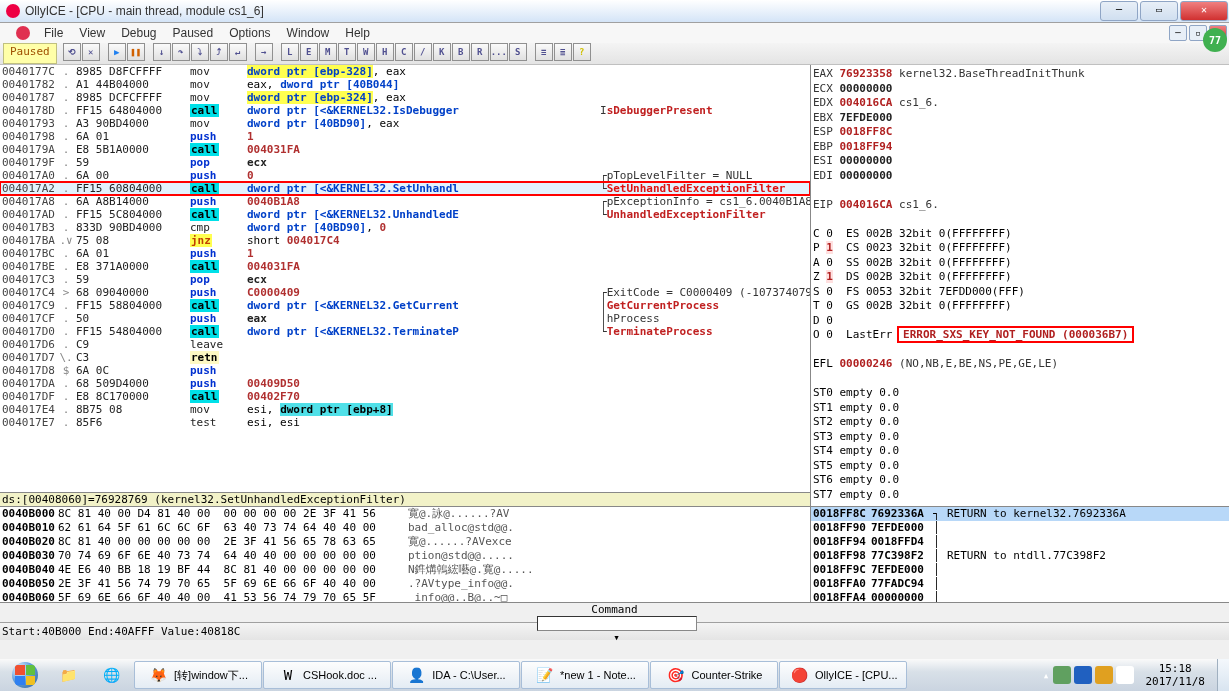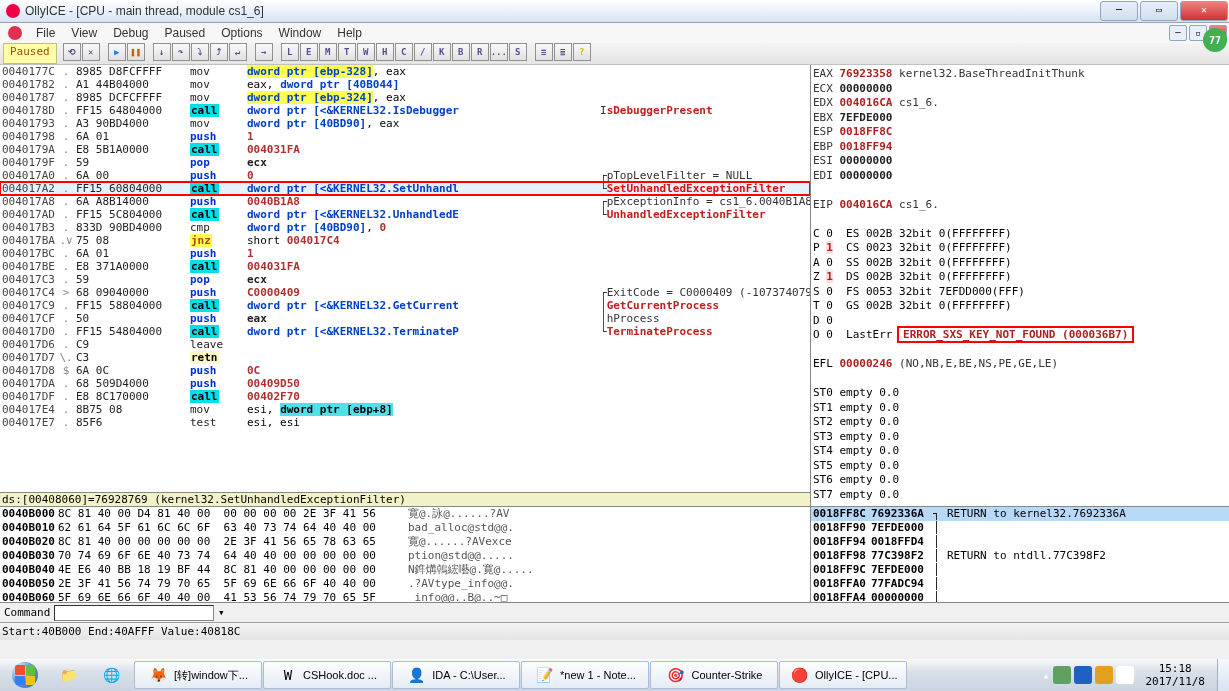--- a/index.html
+++ b/index.html
@@ -7,21 +7,21 @@
 
 
 .titlebar { background: linear-gradient(#fff, #d4e4f7); height: 23px; display: flex; align-items: center; padding-left: 6px; border-bottom: 1px solid #a0a0a0; }
 .titlebar-icon { width: 14px; height: 14px; background: #e04; border-radius: 50%; margin-right: 5px; display: inline-block; }
 .titlebar-text { color: #333; font-family: 'Segoe UI', sans-serif; font-size: 12px; }
 .win-controls { margin-left: auto; display: flex; }
 .win-btn { width: 38px; height: 20px; background: linear-gradient(#e8eff7,#d0dff0); border: 1px solid #8fa5c5; border-radius: 3px; margin: 1px; text-align: center; line-height: 16px; font-size: 10px; }
 .win-btn.close { background: linear-gradient(#f08080,#d03030); color: #fff; width: 48px; }
 
 
-.menubar { background: #f7f7f7; height: 20px; display: flex; align-items: center; padding-left: 8px; }
+.menubar { background: #f7f7f7; height: 20px; display: flex; align-items: center; padding-left: 16px; }
 .menubar .app-icon { width: 14px; height: 14px; background: #e03050; border-radius: 50%; margin-right: 6px; }
 .menu-item { padding: 2px 8px; color: #333; font-family: 'Segoe UI', sans-serif; font-size: 12px; cursor: default; }
 .menu-ctrls { margin-left: auto; display: flex; }
 .menu-cbtn { width: 18px; height: 16px; background: #e8eff7; border: 1px solid #8fa5c5; border-radius: 2px; margin-right: 2px; text-align: center; font-size: 9px; line-height: 14px; }
 .menu-cbtn.x { background: linear-gradient(#f08080,#d03030); color: #fff; }
 
 
 .toolbar { background: linear-gradient(#f4f4f4,#e4e4e4); height: 22px; display: flex; padding-left: 3px; border-bottom: 1px solid #c0c0c0; }
 .paused-label { background: #ffffa8; border: 1px solid #c0c080; padding: 1px 6px; color: #a05000; font-size: 11px; margin-right: 6px; }
 .tbtn { width: 18px; height: 18px; border: 1px solid #909090; background: linear-gradient(#fafafa,#e0e0e0); margin-right: 1px; display: flex; align-items: center; justify-content: center; font-size: 9px; font-weight: bold; color: #505090; }
@@ -79,21 +79,21 @@
 .d-asc { flex: 1; color: #555; }
 .stack { flex: 1; background: #fff; border-left: 1px solid #888; font-size: 11px; line-height: 14px; white-space: pre; overflow: hidden; }
 .stk-row { display: flex; padding-left: 2px; }
 .stk-row.sel { background: #b8d8f8; }
 .s-addr { width: 58px; font-weight: bold; }
 .s-val { width: 62px; font-weight: bold; }
 .s-mark { width: 14px; }
 .s-txt { flex: 1; }
 
 
-.cmd-bar { height: 20px; display: flex; align-items: center; padding-left: 4px; border-top: 1px solid #888; background: #f0f0f0; }
+.cmd-bar { height: 20px; display: flex; align-items: center; padding-left: 4px; border-top: 1px solid #888; background: #f0f0f0; flex-direction: column; }
 .cmd-label { margin-right: 4px; font-size: 11px; }
 .cmd-input { width: 160px; height: 16px; border: 1px inset #888; background: #fff; }
 
 .statusbar { height: 18px; background: linear-gradient(#f4f4f4,#e4e4e4); border-top: 1px solid #a0a0a0; padding-left: 2px; font-size: 11px; display: flex; align-items: center; font-family: 'Segoe UI', sans-serif; }
 
 
 .taskbar { position: absolute; bottom: 0; left: 0; width: 1229px; height: 32px; background: linear-gradient(#fafafa,#d8e0e8 40%,#cad4e0); display: flex; align-items: center; }
 .start-orb { width: 46px; height: 30px; margin-left: 2px; display: flex; align-items: center; justify-content: center; }
 .orb { width: 26px; height: 26px; border-radius: 50%; background: radial-gradient(circle at 30% 30%, #fff, #60a0e0 45%, #306090); display: grid; grid-template: 1fr 1fr/1fr 1fr; overflow: hidden; padding: 3px; gap: 1px; }
 .orb div:nth-child(1){background:#f05030;} .orb div:nth-child(2){background:#60c040;} .orb div:nth-child(3){background:#3080f0;} .orb div:nth-child(4){background:#f0c020;}
@@ -194,21 +194,21 @@
         <div class="disrow"><span class="daddr">004017BA</span><span class="dmark">.∨</span><span class="dhex">75 08</span><span class="dmnem"><span class="m-jnz">jnz</span></span><span class="dops"><span>short </span><span class="c-num">004017C4</span></span><span class="dcmt"></span></div>
         <div class="disrow"><span class="daddr">004017BC</span><span class="dmark">.</span><span class="dhex">6A 01</span><span class="dmnem"><span class="m-push">push</span></span><span class="dops"><span class="c-num">1</span></span><span class="dcmt"></span></div>
         <div class="disrow"><span class="daddr">004017BE</span><span class="dmark">.</span><span class="dhex">E8 371A0000</span><span class="dmnem"><span class="m-call">call</span></span><span class="dops"><span class="c-num">004031FA</span></span><span class="dcmt"></span></div>
         <div class="disrow"><span class="daddr">004017C3</span><span class="dmark">.</span><span class="dhex">59</span><span class="dmnem"><span class="m-pop">pop</span></span><span class="dops"><span class="c-reg">ecx</span></span><span class="dcmt"></span></div>
         <div class="disrow"><span class="daddr">004017C4</span><span class="dmark">&gt;</span><span class="dhex">68 09040000</span><span class="dmnem"><span class="m-push">push</span></span><span class="dops"><span class="c-num">C0000409</span></span><span class="dcmt"><span>┌</span><span>ExitCode = C0000409 (-1073740791.)</span></span></div>
         <div class="disrow"><span class="daddr">004017C9</span><span class="dmark">.</span><span class="dhex">FF15 58804000</span><span class="dmnem"><span class="m-call">call</span></span><span class="dops"><span class="c-dwp">dword ptr [&lt;&amp;KERNEL32.GetCurrent</span></span><span class="dcmt"><span>│</span><span class="c-api">GetCurrentProcess</span></span></div>
         <div class="disrow"><span class="daddr">004017CF</span><span class="dmark">.</span><span class="dhex">50</span><span class="dmnem"><span class="m-push">push</span></span><span class="dops"><span class="c-reg">eax</span></span><span class="dcmt"><span>│</span><span>hProcess</span></span></div>
         <div class="disrow"><span class="daddr">004017D0</span><span class="dmark">.</span><span class="dhex">FF15 54804000</span><span class="dmnem"><span class="m-call">call</span></span><span class="dops"><span class="c-dwp">dword ptr [&lt;&amp;KERNEL32.TerminateP</span></span><span class="dcmt"><span>└</span><span class="c-api">TerminateProcess</span></span></div>
         <div class="disrow"><span class="daddr">004017D6</span><span class="dmark">.</span><span class="dhex">C9</span><span class="dmnem"><span class="m-leave">leave</span></span><span class="dops"></span><span class="dcmt"></span></div>
         <div class="disrow"><span class="daddr">004017D7</span><span class="dmark">\.</span><span class="dhex">C3</span><span class="dmnem"><span class="m-retn">retn</span></span><span class="dops"></span><span class="dcmt"></span></div>
-        <div class="disrow"><span class="daddr">004017D8</span><span class="dmark">$</span><span class="dhex">6A 0C</span><span class="dmnem"><span class="m-push">push</span></span><span class="dops"><span class="c-num">0C</span></span><span class="dcmt"></span></div>
+        <div class="disrow"><span class="daddr">004017D8</span><span class="dmark">$</span><span class="dhex">6A 0C</span><span class="dmnem"><span class="m-push">push</span></span><span class="dcmt"></span></div>
         <div class="disrow"><span class="daddr">004017DA</span><span class="dmark">.</span><span class="dhex">68 509D4000</span><span class="dmnem"><span class="m-push">push</span></span><span class="dops"><span class="c-num">00409D50</span></span><span class="dcmt"></span></div>
         <div class="disrow"><span class="daddr">004017DF</span><span class="dmark">.</span><span class="dhex">E8 8C170000</span><span class="dmnem"><span class="m-call">call</span></span><span class="dops"><span class="c-num">00402F70</span></span><span class="dcmt"></span></div>
         <div class="disrow"><span class="daddr">004017E4</span><span class="dmark">.</span><span class="dhex">8B75 08</span><span class="dmnem"><span class="m-mov">mov</span></span><span class="dops"><span>esi, </span><span class="c-dwp-cy">dword ptr [ebp+8]</span></span><span class="dcmt"></span></div>
         <div class="disrow"><span class="daddr">004017E7</span><span class="dmark">.</span><span class="dhex">85F6</span><span class="dmnem"><span class="m-test">test</span></span><span class="dops"><span>esi, esi</span></span><span class="dcmt"></span></div>
       </div>
     <div class="status-strip">ds:[00408060]=76928769 (kernel32.SetUnhandledExceptionFilter)</div>
   </div>
   <div class="right-col">
     <div class="regs" id="regs"><div><span class="rg-name">EAX </span><span class="rg-val">76923358</span> <span class="rg-txt">kernel32.BaseThreadInitThunk</span></div><div><span class="rg-name">ECX </span><span class="rg-valb">00000000</span></div><div><span class="rg-name">EDX </span><span class="rg-val">004016CA</span> <span class="rg-txt">cs1_6.<moduleentrypoint></moduleentrypoint></span></div><div><span class="rg-name">EBX </span><span class="rg-valb">7EFDE000</span></div><div><span class="rg-name">ESP </span><span class="rg-val">0018FF8C</span></div><div><span class="rg-name">EBP </span><span class="rg-val">0018FF94</span></div><div><span class="rg-name">ESI </span><span class="rg-valb">00000000</span></div><div><span class="rg-name">EDI </span><span class="rg-valb">00000000</span></div><div>&nbsp;</div><div><span class="rg-name">EIP </span><span class="rg-val">004016CA</span> <span class="rg-txt">cs1_6.<moduleentrypoint></moduleentrypoint></span></div><div>&nbsp;</div><div>C 0  ES 002B 32bit 0(FFFFFFFF)</div><div>P <span style="background:#ffe0e0;color:#b02020;font-weight:bold;">1</span>  CS 0023 32bit 0(FFFFFFFF)</div><div>A 0  SS 002B 32bit 0(FFFFFFFF)</div><div>Z <span style="background:#ffe0e0;color:#b02020;font-weight:bold;">1</span>  DS 002B 32bit 0(FFFFFFFF)</div><div>S 0  FS 0053 32bit 7EFDD000(FFF)</div><div>T 0  GS 002B 32bit 0(FFFFFFFF)</div><div>D 0</div><div>O 0  LastErr <span class="err-box">ERROR_SXS_KEY_NOT_FOUND (000036B7)</span></div><div>&nbsp;</div><div>EFL <span class="rg-val">00000246</span> <span class="rg-txt">(NO,NB,E,BE,NS,PE,GE,LE)</span></div><div>&nbsp;</div><div>ST0 empty 0.0</div><div>ST1 empty 0.0</div><div>ST2 empty 0.0</div><div>ST3 empty 0.0</div><div>ST4 empty 0.0</div><div>ST5 empty 0.0</div><div>ST6 empty 0.0</div><div>ST7 empty 0.0</div></div>
   </div>

